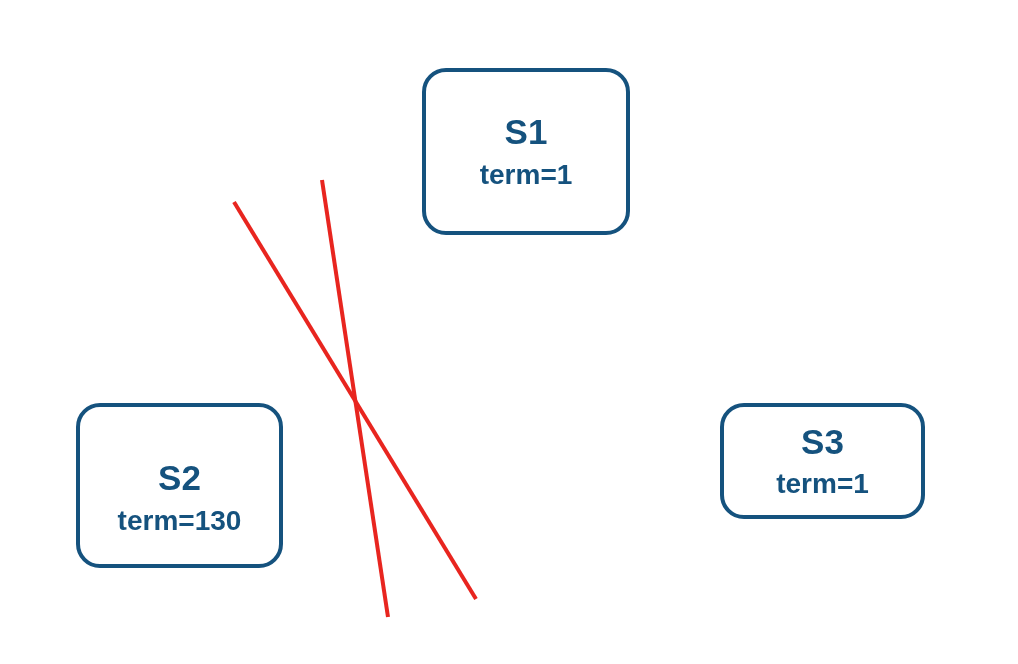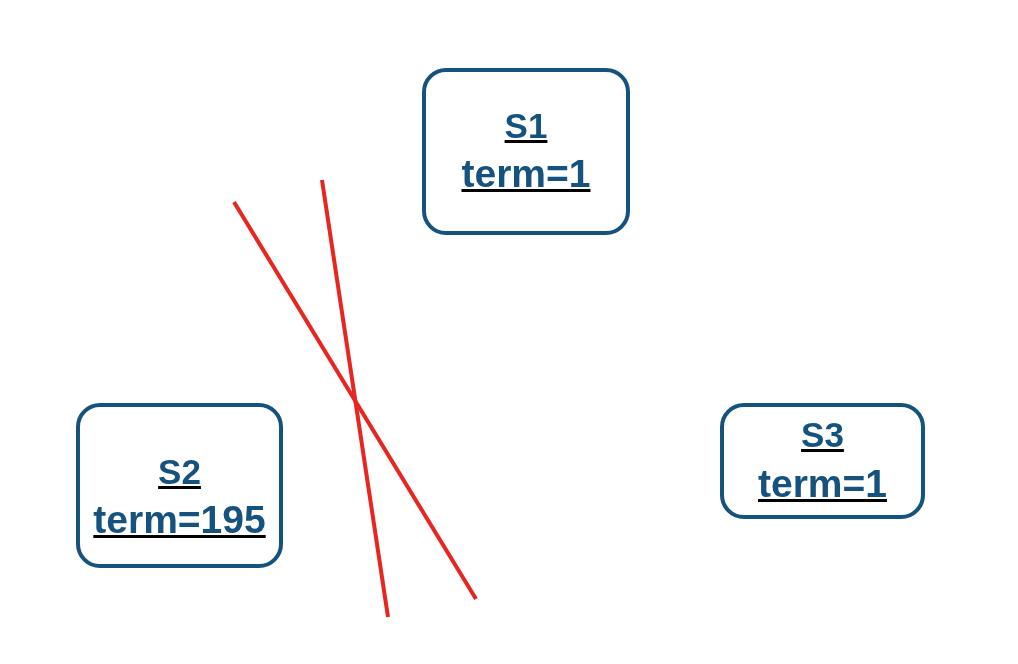--- a/index.html
+++ b/index.html
@@ -20,32 +20,31 @@
   .node {
     position: absolute;
     box-sizing: border-box;
     background: #ffffff;
     border: 4px solid #a3a3a3;
     border-radius: 24px;
     display: flex;
     flex-direction: column;
     align-items: center;
     justify-content: center;
-    text-decoration: underline;
   }
   .node-title {
     font-size: 35px;
     font-weight: bold;
     color: #15527E;
     line-height: 1.15;
     letter-spacing: 0px;
     white-space: nowrap;
   }
   .node-sub {
-    font-size: 39px;
+    font-size: 28px;
     font-weight: bold;
     color: #15527E;
     line-height: 1.15;
     letter-spacing: 0px;
     white-space: nowrap;
     margin-top: 6px;
   }
   #node-s1 { left: 422px; top: 68px;  width: 208px; height: 167px; }
   #node-s2 { left: 76px;  top: 403px; width: 207px; height: 165px; }
   #node-s3 { left: 720px; top: 403px; width: 205px; height: 165px; }
@@ -64,21 +63,21 @@
 
 <div id="canvas" style="width: 1018px; height: 664px; background: rgb(255, 255, 255);">
 
   <div class="node" id="node-s1" style="left: 422px; top: 68px; width: 208px; height: 167px; border-color: rgb(21, 82, 126); background: rgb(255, 255, 255);">
     <div class="node-title" style="color: rgb(21, 82, 126);">S1</div>
     <div class="node-sub" style="color: rgb(21, 82, 126);">term=1</div>
   </div>
 
   <div class="node" id="node-s2" style="left: 76px; top: 403px; width: 207px; height: 165px; border-color: rgb(21, 82, 126); background: rgb(255, 255, 255);">
     <div class="node-title" style="color: rgb(21, 82, 126); margin-top: 24px;">S2</div>
-    <div class="node-sub" style="color: rgb(21, 82, 126);">term=195</div>
+    <div class="node-sub" style="color: rgb(21, 82, 126);">term=130</div>
   </div>
 
   <div class="node" id="node-s3" style="left: 720px; top: 403px; width: 205px; height: 116px; border-color: rgb(21, 82, 126); background: rgb(255, 255, 255);">
     <div class="node-title" style="color: rgb(21, 82, 126);">S3</div>
     <div class="node-sub" style="color: rgb(21, 82, 126);">term=1</div>
   </div>
 
   <svg id="strike-layer" viewBox="0 0 1018 664" width="1018" height="664" xmlns="http://www.w3.org/2000/svg">
     <line id="strike-1" stroke-linecap="butt" x1="234" y1="202" x2="476" y2="599" stroke="#E8251F" stroke-width="4"></line>
     <line id="strike-2" stroke-linecap="butt" x1="322" y1="180" x2="388" y2="617" stroke="#E8251F" stroke-width="4"></line>

